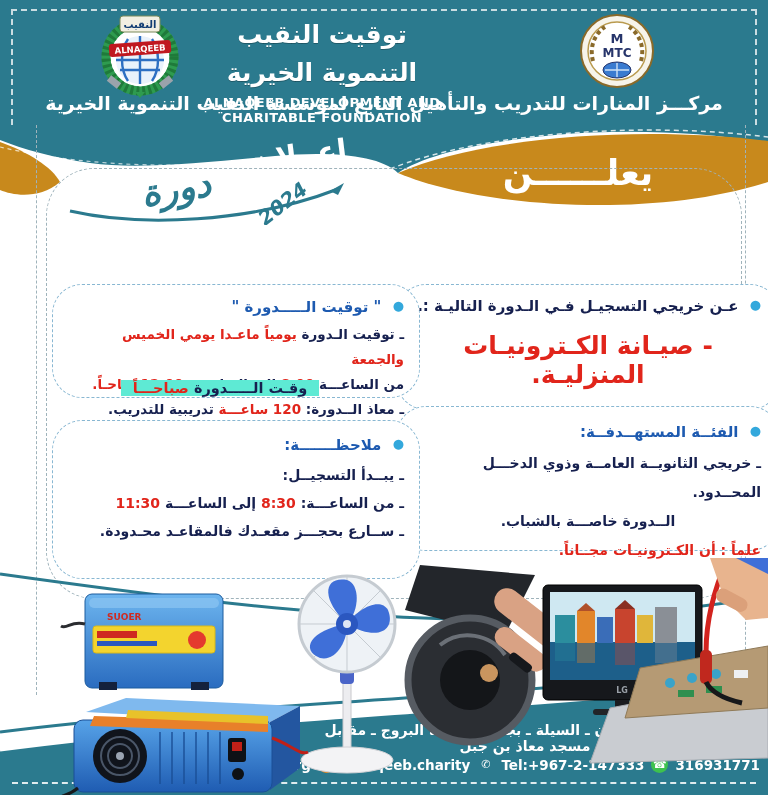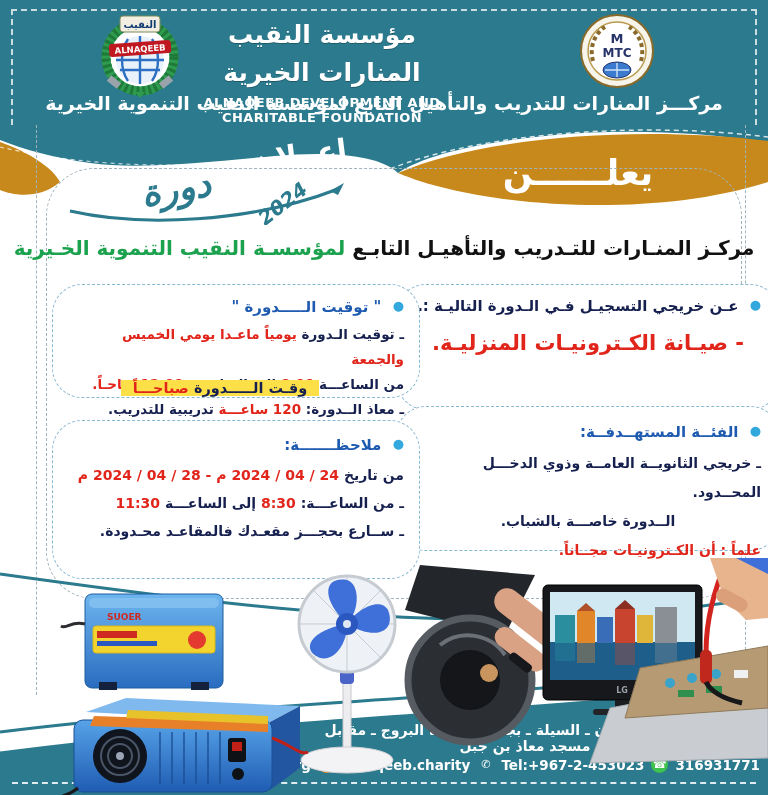--- a/index.html
+++ b/index.html
@@ -31,26 +31,26 @@
   .main-title .green{color:#1ca24e;}
   
   .box{position:absolute;border:1.6px dashed #88b7d2;border-radius:30px;direction:rtl;
     font-weight:bold;color:#16204f;background:#fff;}
   .box .hline{color:#1d5ab0;font-size:15px;margin-bottom:2px;}
   .bullet{color:#33a8dc;font-size:13px;margin-left:6px;vertical-align:2px;}
   .red{color:#e1251b;}
   .navy{color:#16204f;}
   .box p{margin:0;padding:0;}
   .box-reg{left:396px;top:284px;width:346px;height:112px;padding:12px 18px 0;}
-  .box-reg .course{font-size:21px;margin-top:16px;text-align:center;letter-spacing:.3px;}
+  .box-reg .course{font-size:25px;margin-top:16px;text-align:center;letter-spacing:.3px;}
   .box-timing{left:52px;top:284px;width:336px;height:104px;padding:8px 15px 0;font-size:13.5px;line-height:25px;}
   .box-note{left:52px;top:420px;width:336px;height:148px;padding:9px 15px 0;font-size:14px;line-height:28px;}
   .box-target{left:396px;top:406px;width:346px;height:134px;padding:9px 18px 0;font-size:14px;line-height:29px;}
   .tab{position:absolute;left:52px;top:378px;width:336px;text-align:center;}
-  .tab span.inner{background:#fde047;padding:0 12px;font-weight:bold;font-size:14.5px;direction:rtl;display:inline-block;}
+  .tab span.inner{background:#5eead4;padding:0 12px;font-weight:bold;font-size:14.5px;direction:rtl;display:inline-block;}
   
   .photos{position:absolute;top:558px;left:0;width:768px;height:237px;}
   
   .footer{position:absolute;top:672px;left:0;width:768px;height:123px;}
   .footer svg{position:absolute;top:0;left:0;}
   .address{position:absolute;top:50px;right:28px;width:430px;text-align:center;color:#fff;
     font-weight:bold;font-size:14px;direction:rtl;}
   .contact{position:absolute;top:84px;right:8px;display:flex;align-items:center;gap:7px;
     color:#fff;font-weight:bold;font-size:13.5px;direction:ltr;}
   .contact .ic{display:inline-flex;width:17px;height:17px;border-radius:50%;align-items:center;
@@ -78,21 +78,21 @@
         <rect x="12" y="30" width="62" height="13" rx="3" fill="#c01820" transform="rotate(-4 43 36)"></rect>
         <text x="43" y="40" text-anchor="middle" font-size="8.5" font-weight="bold" fill="#ffffff" transform="rotate(-4 43 36)">ALNAQEEB</text>
         <rect x="23" y="4" width="40" height="16" rx="3" fill="#f2efe2" stroke="#7a8a5a"></rect>
         <text x="43" y="16" text-anchor="middle" font-size="10" font-weight="bold" fill="#123d73">النقيب</text>
         <path d="M12,66 l10,8 M74,66 l-10,8" stroke="#9aa3ab" stroke-width="7"></path>
         <path d="M38,80 h10 l-5,6 z" fill="#2e9b4f"></path>
       </svg>
     </div>
 
     <div class="calli">
-      <div class="ar">مؤسسة النقيب المنارات الخيرية</div>
+      <div class="ar">توقيت النقيب التنموية الخيرية</div>
       <div class="en">ALNAQEEB DEVELOPMENT AND CHARITABLE FOUNDATION</div>
     </div>
 
     <div class="logo-right">
       <svg width="76" height="76" viewBox="0 0 76 76">
         <circle cx="38" cy="38" r="36" fill="#f7f4ea" stroke="#8a6a2a" stroke-width="2"></circle>
         <circle cx="38" cy="38" r="29" fill="#ffffff" stroke="#b99a4e" stroke-width="1.5"></circle>
         <path d="M14,48 c-4,-14 2,-28 12,-34" stroke="#8a6a2a" stroke-width="4" fill="none" stroke-dasharray="4 3"></path>
         <path d="M62,48 c4,-14 -2,-28 -12,-34" stroke="#8a6a2a" stroke-width="4" fill="none" stroke-dasharray="4 3"></path>
         <text x="38" y="30" text-anchor="middle" font-size="13" font-weight="bold" fill="#27356b">M</text>
@@ -119,24 +119,20 @@
     <text x="300" y="40" text-anchor="middle" font-size="29" font-weight="bold" fill="#ffffff" direction="rtl" transform="rotate(-7 300 40)">إعــلان</text>
     <text x="178" y="76" text-anchor="middle" font-size="36" font-weight="bold" font-style="italic" fill="#2b7a8e" direction="rtl" transform="rotate(-9 178 76)">دورة</text>
     <path d="M70,86 C140,102 250,98 338,64" fill="none" stroke="#2b7a8e" stroke-width="3"></path>
     <path d="M330,66 l14,-8 l-6,12 z" fill="#2b7a8e"></path>
     <text x="287" y="84" text-anchor="middle" font-size="20" font-weight="bold" font-style="italic" fill="#2b7a8e" transform="rotate(-38 287 84)">2024</text>
   </svg>
 
   <div class="side-dash"></div>
   <div class="content-frame"></div>
 
-  <div class="main-title">
-    <span>مركـز المنـارات للتـدريب والتأهيـل التابـع</span>
-    <span class="green">لمؤسسـة النقيب التنموية الخـيرية</span>
-  </div>
 
   <div class="box box-reg">
     <p class="navy" style="font-size:15px;">
       <span class="bullet">●</span>
       <span>عـن خريجي التسجيـل فـي الـدورة التاليـة :.</span>
     </p>
     <p class="red course">- صيـانة الكـترونيـات المنزليـة.</p>
   </div>
 
   <div class="box box-timing">
@@ -175,24 +171,21 @@
     <p>ـ خريجي الثانويــة العامــة وذوي الدخـــل المحــدود.</p>
     <p style="text-align:center;">الــدورة خاصـــة بالشباب.</p>
     <p class="red">علماً : أن الكـترونيـات مجــاناً.</p>
   </div>
 
   <div class="box box-note">
     <p class="hline">
       <span class="bullet">●</span>
       <span>ملاحظـــــــة:</span>
     </p>
-    <p>
-      <span>من تاريخ</span>
-      <span class="red">24 / 04 / 2024 م - 28 / 04 / 2024 م</span>
-    </p>
+    <p>ـ يبــدأ التسجيــل:</p>
     <p>
       <span>ـ من الساعـــة:</span>
       <span class="red">8:30</span>
       <span>إلى الساعـــة</span>
       <span class="red">11:30</span>
     </p>
     <p>ـ ســارع بحجـــز مقعـدك فالمقاعـد محـدودة.</p>
   </div>
 
   <div class="footer">
@@ -201,21 +194,21 @@
       <path d="M0,78 C150,58 310,48 470,36 C610,26 700,18 768,10 L768,123 H0 Z" fill="#2b7a8e"></path>
       <path d="M0,78 C150,58 310,48 470,36 C610,26 700,18 768,10" fill="none" stroke="#ffffff" stroke-width="3"></path>
     </svg>
     <div class="address">عدن ـ الشيخ عثمان ـ السيلة ـ بجانب صيدلية البروج ـ مقابل مسجد معاذ بن جبل</div>
     <div class="contact">
       <span class="ic ic-globe">☉</span>
       <span>www.alnaqeeb.org</span>
       <span class="ic ic-fb">f</span>
       <span>alnaqeeb.charity</span>
       <span class="ic ic-phone">✆</span>
-      <span>Tel:+967-2-453023</span>
+      <span>Tel:+967-2-147333</span>
       <span class="ic ic-wa">☎</span>
       <span>316931771</span>
     </div>
     <div class="bottom-dash"></div>
   </div>
 
   <svg class="photos" viewBox="0 0 768 237">
     <defs>
       <linearGradient id="gb" x1="0" y1="0" x2="0" y2="1">
         <stop offset="0" stop-color="#6db5ef"></stop>

